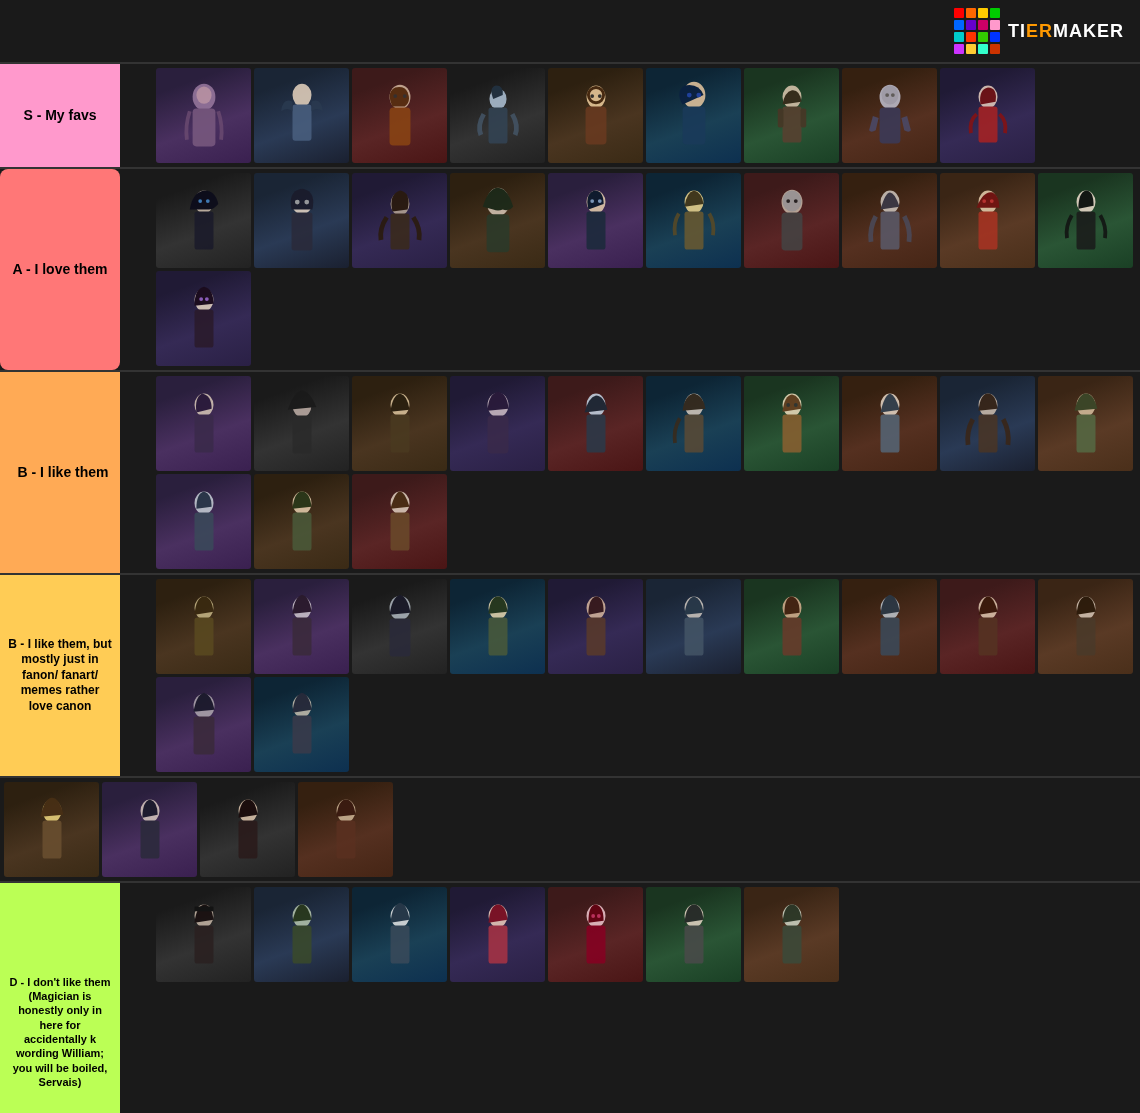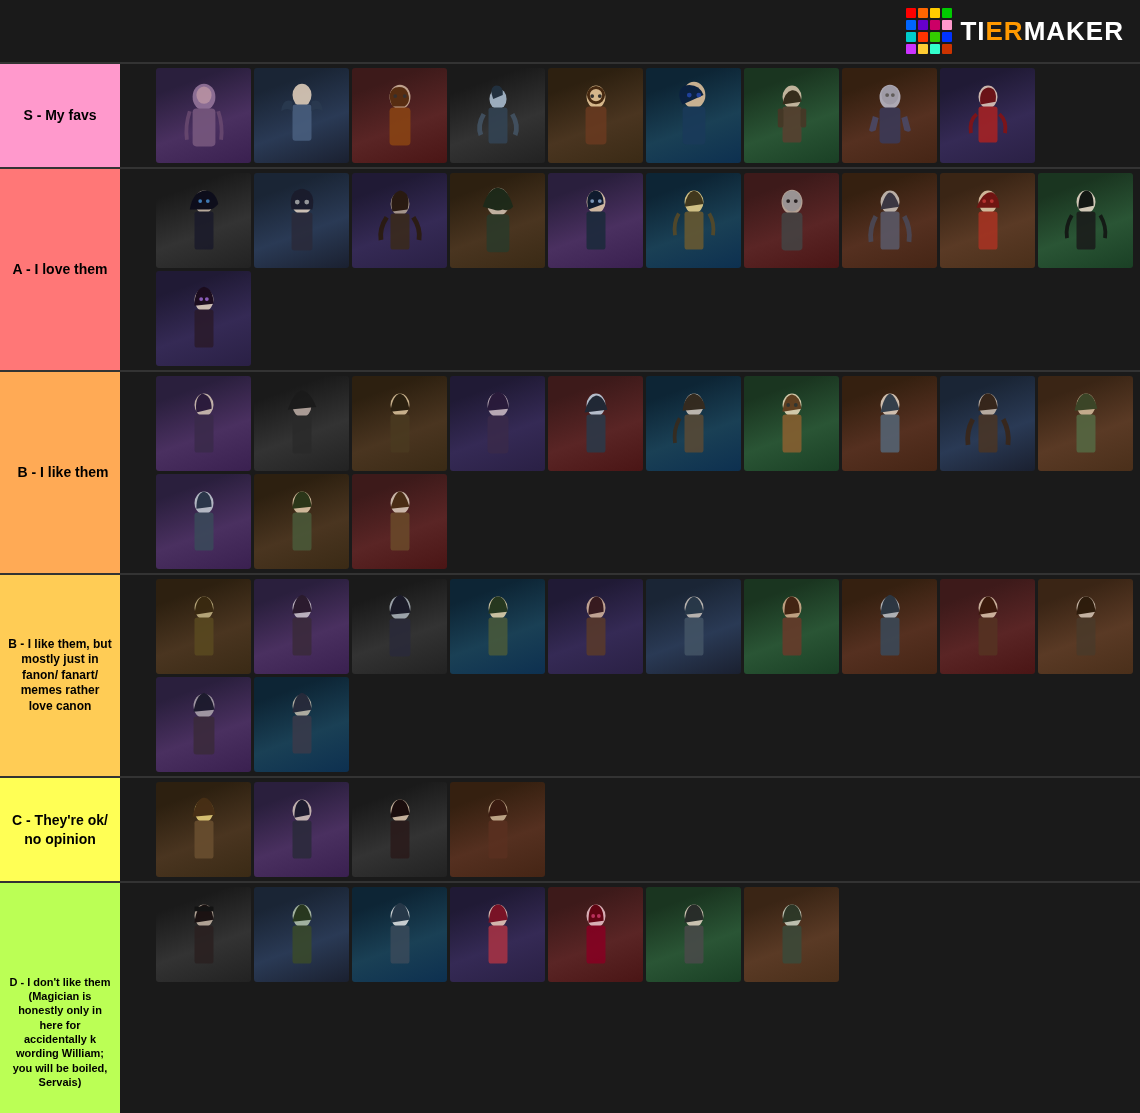--- a/index.html
+++ b/index.html
@@ -45,21 +45,21 @@
       overflow: hidden;
       display: flex;
       align-items: center;
       justify-content: center;
       position: relative;
     }
 
     
     .tier-s { background: #ff99cc; }
     
-    .tier-a { background: #ff7777; }
+    .tier-a { background: #ff7777; border-radius: 8px; }
     
     .tier-b { background: #ffaa55; padding-left: 14px; }
     
     .tier-b2 { background: #ffcc55; }
     
     .tier-c { background: #ffff55; }
     
     .tier-d { background: #bbff55; }
 
     .header-bar {
@@ -81,21 +81,21 @@
       grid-template-rows: repeat(4, 10px);
       gap: 2px;
     }
     .logo-cell {
       width: 10px;
       height: 10px;
       border-radius: 1px;
     }
     .logo-text {
       color: #fff;
-      font-size: 26px;
+      font-size: 18px;
       font-weight: bold;
       letter-spacing: 1px;
       text-transform: uppercase;
     }
     .logo-text span.ti { color: #fff; }
     .logo-text span.er { color: #ff9900; }
 
     
     .c1 { background: linear-gradient(160deg, #2a1f3d 20%, #4a3060 60%, #3a2050 100%); }
     .c2 { background: linear-gradient(160deg, #1a2535 20%, #2a3a55 60%, #1a2030 100%); }
@@ -531,21 +531,20 @@
         <svg class="char-figure" viewBox="0 0 60 90" xmlns="http://www.w3.org/2000/svg">
           <ellipse cx="30" cy="20" rx="10" ry="12" fill="#c8c0b0"></ellipse>
           <rect x="20" y="30" width="20" height="40" rx="3" fill="#3a3a4a"></rect>
           <path d="M20 27 Q22 8 30 6 Q38 8 40 24" fill="#2a2a3a"></path>
         </svg>
       </div>
     </div>
   </div>
 
   <div class="tier-row" style="min-height: 100px;">
-    <div class="tier-label tier-c">C - They're ok/ no opinion</div>
     <div class="tier-content">
       <div class="char-slot c5">
         <svg class="char-figure" viewBox="0 0 60 90" xmlns="http://www.w3.org/2000/svg">
           <ellipse cx="30" cy="20" rx="10" ry="12" fill="#f0d880"></ellipse>
           <rect x="20" y="30" width="20" height="40" rx="3" fill="#6b5030"></rect>
           <path d="M18 26 Q22 6 30 6 Q38 6 42 24" fill="#4a3015"></path>
         </svg>
       </div>
       <div class="char-slot c1">
         <svg class="char-figure" viewBox="0 0 60 90" xmlns="http://www.w3.org/2000/svg">

